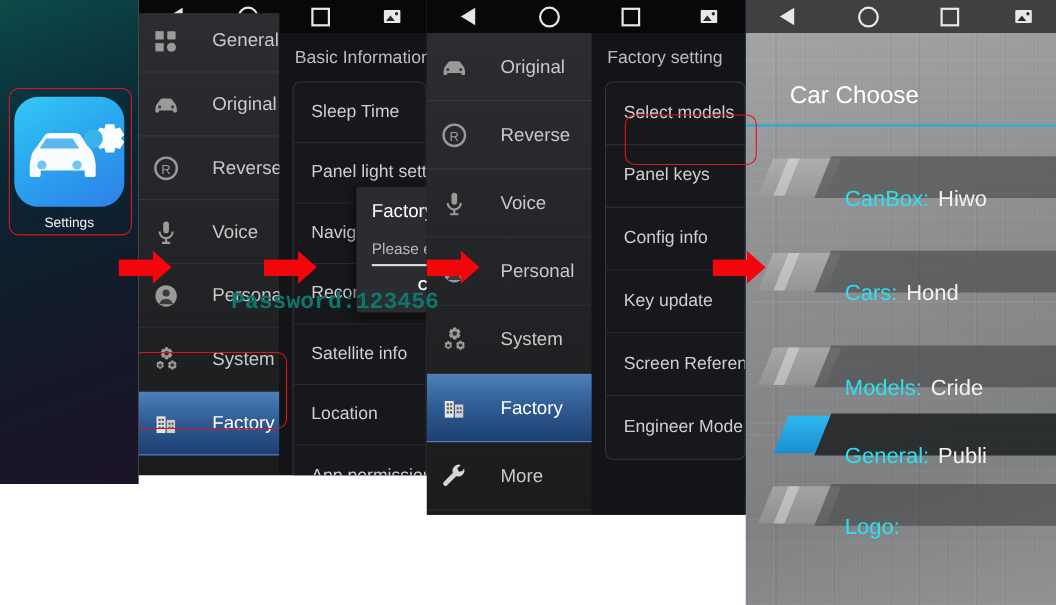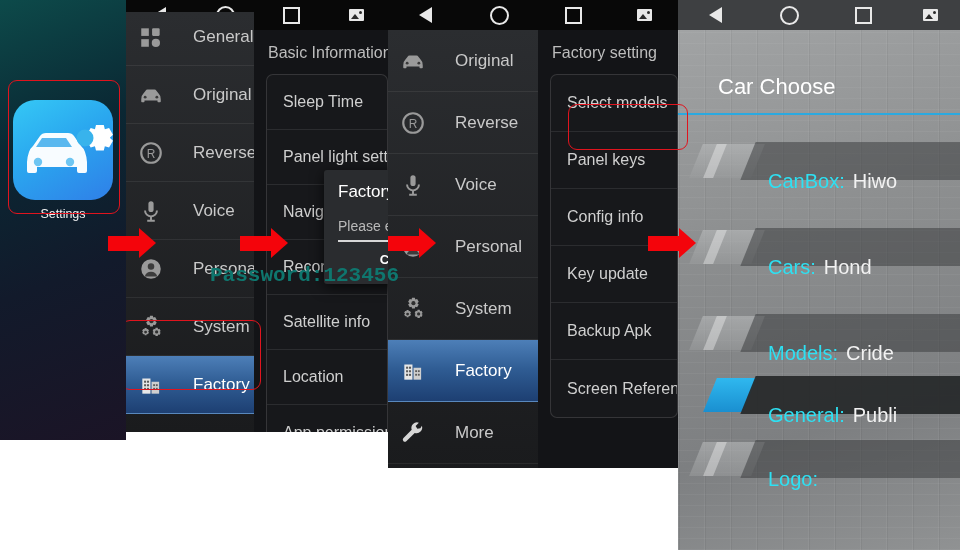--- a/index.html
+++ b/index.html
@@ -94,21 +94,21 @@
       border-left:17px solid #f4040b;}
   .pwd{position:absolute;z-index:45;color:#0f766e;font-size:21px;font-weight:bold;white-space:nowrap;font-family:Liberation Mono, monospace;}
 </style>
 </head>
 <body>
 
 <div id="stage">
 
   <div class="panel" id="p1">
 
-    <div class="appicon" style="top:100px;">
+    <div class="appicon" style="top:88px;">
       <div class="tile tile-settings">
         <svg viewBox="0 0 100 100" width="100" height="100" aria-hidden="true">
           <g fill="#ffffff">
             <path d="M14 62 q1-12 6-16 l7-10 q2-3 6-3 h22 q4 0 6 3 l7 10 q5 4 6 16 v9 q0 2-2 2 h-6 q-2 0-2-2 v-4 H24 v4 q0 2-2 2 h-6 q-2 0-2-2 z" opacity="0.97"></path>
             <path d="M29 38 h24 l6 9 H23 z" fill="#5ab8ef"></path>
             <circle cx="25" cy="62" r="4.2" fill="#6fc6f2"></circle>
             <circle cx="57" cy="62" r="4.2" fill="#6fc6f2"></circle>
             <path d="M76 22 l3.6 1 .9-3.6 6.6 0 .9 3.6 3.6-1 3.3 5.7-2.7 2.6 2.7 2.6-3.3 5.7-3.6-1-.9 3.6-6.6 0-.9-3.6-3.6 1-3.3-5.7 2.7-2.6-2.7-2.6z" transform="translate(-12,2) scale(1.18)"></path>
           </g>
           <circle cx="72" cy="38" r="8.5" fill="#38b3ec"></circle>
@@ -322,22 +322,22 @@
         </div>
       </div>
 
     <div class="content" id="p3content" style="left:150px;top:30px;width:140px;height:438px;">
       <div class="chdr">Factory setting</div>
       <div class="clist" id="p3rows">
           <div class="crow" style="height: 57px;">Select models</div>
           <div class="crow" style="height: 57px;">Panel keys</div>
           <div class="crow" style="height: 57px;">Config info</div>
           <div class="crow" style="height: 57px;">Key update</div>
-          <div class="crow" style="height: 57px;">Backup Apk</div>
           <div class="crow" style="height: 57px;">Screen Reference</div>
+          <div class="crow" style="height: 57px;">Engineer Mode</div>
         </div>
     </div>
   </div>
 
   <div class="panel" id="p4">
     <div id="p4bg"></div>
 
     <div class="navbar" style="background:#3e4042;">
       <div class="nb" style="width:74px">
           <div class="tri"></div>

